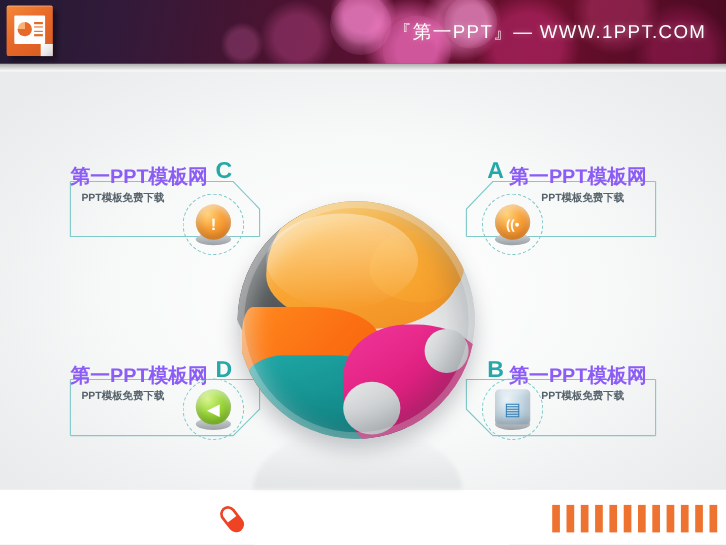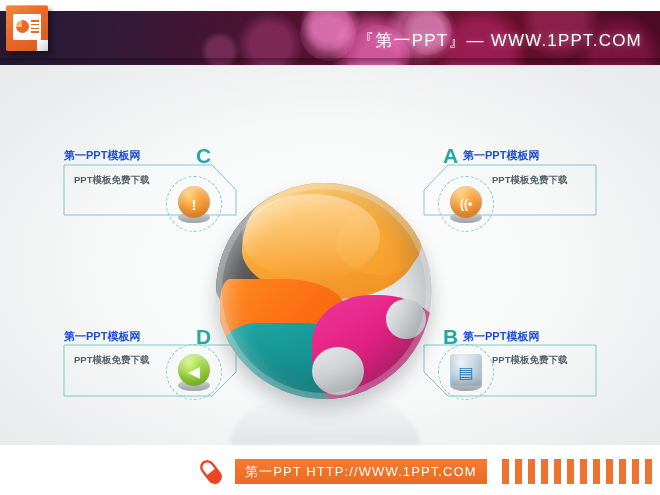--- a/index.html
+++ b/index.html
@@ -5,21 +5,21 @@
   html,body{margin:0;padding:0;}
   body{
     width:660px;height:495px;overflow:hidden;
     font-family:"Liberation Sans","DejaVu Sans",sans-serif;
     background:#ffffff;position:relative;
   }
   .stage{position:absolute;inset:0;width:660px;height:495px;overflow:hidden;}
 
   
   .header{
-    position:absolute;left:0;top:11px;width:660px;height:58px;
+    position:absolute;left:0;top:0;width:660px;height:58px;
     background:
       radial-gradient(circle at 330px 12px, rgba(255,120,200,.55) 0 18px, rgba(255,120,200,0) 30px),
       radial-gradient(circle at 372px 40px, rgba(255,110,195,.50) 0 26px, rgba(255,110,195,0) 42px),
       radial-gradient(circle at 420px 20px, rgba(255,140,210,.45) 0 22px, rgba(255,140,210,0) 36px),
       radial-gradient(circle at 480px 42px, rgba(190,40,110,.55) 0 30px, rgba(190,40,110,0) 48px),
       radial-gradient(circle at 270px 34px, rgba(230,90,170,.30) 0 20px, rgba(230,90,170,0) 34px),
       radial-gradient(circle at 560px 10px, rgba(200,60,120,.40) 0 24px, rgba(200,60,120,0) 40px),
       radial-gradient(circle at 620px 46px, rgba(160,30,90,.50) 0 26px, rgba(160,30,90,0) 44px),
       linear-gradient(100deg,#241a33 0%,#321a3a 16%,#4a1330 38%,#5e1030 56%,#6b0f2c 74%,#4a0a22 100%);
     overflow:hidden;
@@ -146,21 +146,21 @@
   .sphere-reflection{
     position:absolute;left:14px;top:206px;width:190px;height:56px;
     border-radius:50%/0 0 100% 100%;
     background:linear-gradient(180deg,rgba(170,175,180,.40),rgba(200,205,210,0));
     transform:scaleY(-1);filter:blur(2px);opacity:.55;
   }
 
   
   .callout{position:absolute;}
   .co-title{
-    position:absolute;font-size:11px;font-weight:bold;color:#1d4ed8;white-space:nowrap;
+    position:absolute;font-size:18px;font-weight:bold;color:#8b5cf6;white-space:nowrap;
   }
   .co-letter{
     position:absolute;font-size:21px;font-weight:bold;color:#27a8a8;line-height:1;
   }
   .co-sub{
     position:absolute;font-size:9.5px;color:#55626a;white-space:nowrap;font-weight:bold;
   }
   .co-icon-ring{
     position:absolute;width:54px;height:54px;border-radius:50%;
     border:1px dashed #7fc9c9;
@@ -317,23 +317,20 @@
 
   <div class="footer"></div>
   <div class="foot-pill">
     <svg width="30" height="30" viewBox="0 0 30 30">
       <g transform="rotate(-38 15 15)">
         <rect x="9" y="3" width="12" height="24" rx="6" fill="none" stroke="#ef4423" stroke-width="2.4"></rect>
         <path d="M9 15 h12 v6 a6 6 0 0 1 -12 0 z" fill="#ef4423"></path>
       </g>
     </svg>
   </div>
-  <div class="foot-banner">
-    <span>第一PPT HTTP://WWW.1PPT.COM</span>
-  </div>
   <div class="foot-bars">
     <i></i>
       <i></i>
       <i></i>
       <i></i>
       <i></i>
       <i></i>
       <i></i>
       <i></i>
       <i></i>

